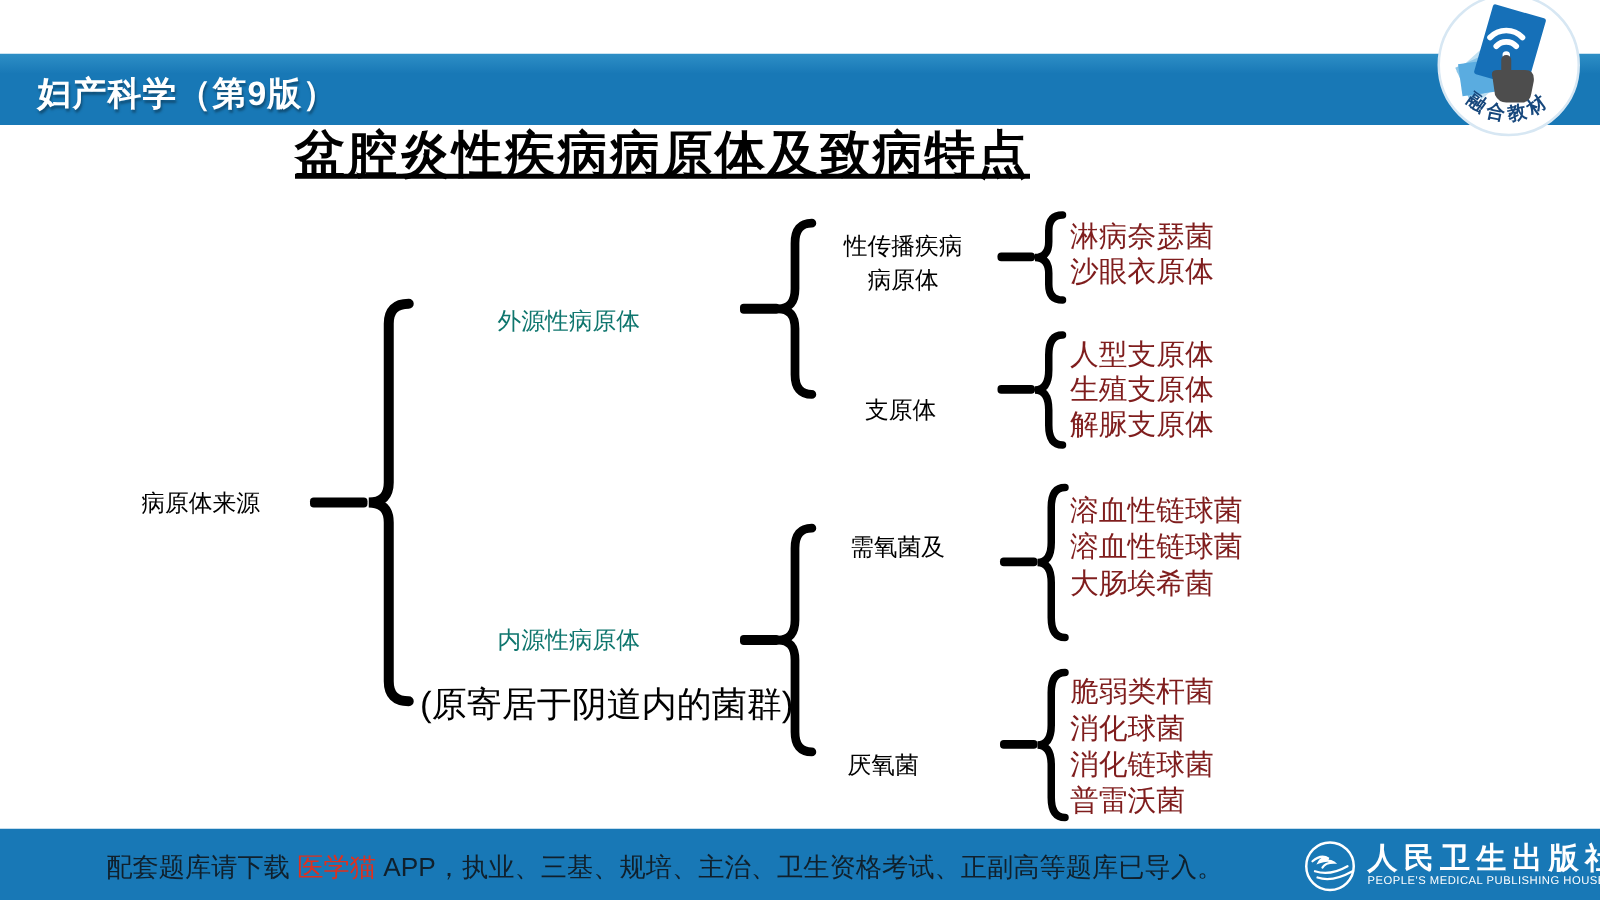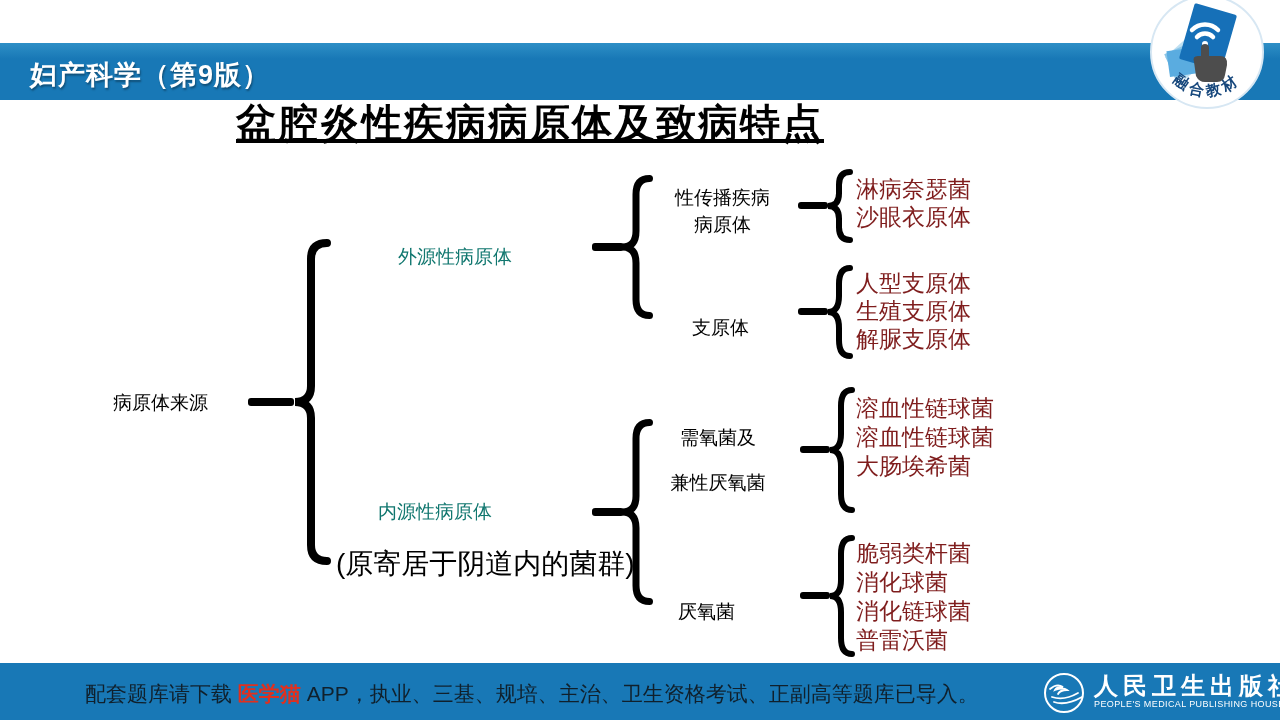--- a/index.html
+++ b/index.html
@@ -47,21 +47,21 @@
 
   
   .footbar {
     position:absolute; left:0; top:663px; width:1280px; height:57px;
     background:#1878b6;
   }
   .foot-text {
     position:absolute; left:85px; top:17px; font-size:21px; color:#10202c;
     white-space:nowrap;
   }
-  .foot-text .hl { color:#e0301e;font-weight:bold; }
+  .foot-text .hl { color:#e0301e; }
   .publisher { position:absolute; left:1042px; top:5px; width:232px; height:48px; color:#fff; }
   .publisher svg { position:absolute; left:0; top:3px; }
   .pub-cn {
     position:absolute; left:52px; top:2px; font-size:24px; font-weight:bold;
     font-family:"DejaVu Serif", serif; letter-spacing:5px; white-space:nowrap;
   }
   .pub-en {
     position:absolute; left:52px; top:31px; font-size:9px; letter-spacing:0.4px;
     white-space:nowrap;
   }
@@ -136,29 +136,28 @@
   <div class="connector" style="left:798px; top:308px; width:30px; height:7px;"></div>
   <svg class="brace" style="left:824px; top:264px;" width="30" height="96">
       <path d="M 26 4 Q 15 4 15 20 L 15 32 Q 15 48 4 48 Q 15 48 15 64 L 15 76 Q 15 92 26 92" fill="none" stroke="#000" stroke-width="6" stroke-linecap="round"></path>
     </svg>
   <div class="list tight" style="left:856px; top:269px;">
     <div class="li">人型支原体</div>
     <div class="li">生殖支原体</div>
     <div class="li">解脲支原体</div>
   </div>
 
-  <div class="node red" style="left:378px; top:499px;">内源性病原体</div>
+  <div class="node red" style="left:398px; top:499px;">内源性病原体</div>
   <div class="node" style="left:336px; top:545px; font-size:28px;">(原寄居于阴道内的菌群)</div>
   <div class="connector" style="left:592px; top:508px; width:32px; height:8px;"></div>
   <svg class="brace" style="left:618px; top:418px;" width="36" height="188">
       <path d="M 31.5 4.5 Q 18 4.5 18 20.5 L 18 78 Q 18 94 4.5 94 Q 18 94 18 110 L 18 167.5 Q 18 183.5 31.5 183.5" fill="none" stroke="#000" stroke-width="7" stroke-linecap="round"></path>
     </svg>
 
   <div class="node center" style="left:648px; top:425px; width:140px;">需氧菌及</div>
-  <div class="node center" style="left:648px; top:470px; width:140px;">兼性厌氧菌</div>
   <div class="connector" style="left:800px; top:446px; width:30px; height:7px;"></div>
   <svg class="brace" style="left:826px; top:386px;" width="30" height="128">
       <path d="M 26 4 Q 15 4 15 20 L 15 48 Q 15 64 4 64 Q 15 64 15 80 L 15 108 Q 15 124 26 124" fill="none" stroke="#000" stroke-width="6" stroke-linecap="round"></path>
     </svg>
   <div class="list" style="left:856px; top:394px;">
     <div class="li">溶血性链球菌</div>
     <div class="li">溶血性链球菌</div>
     <div class="li">大肠埃希菌</div>
   </div>
 

